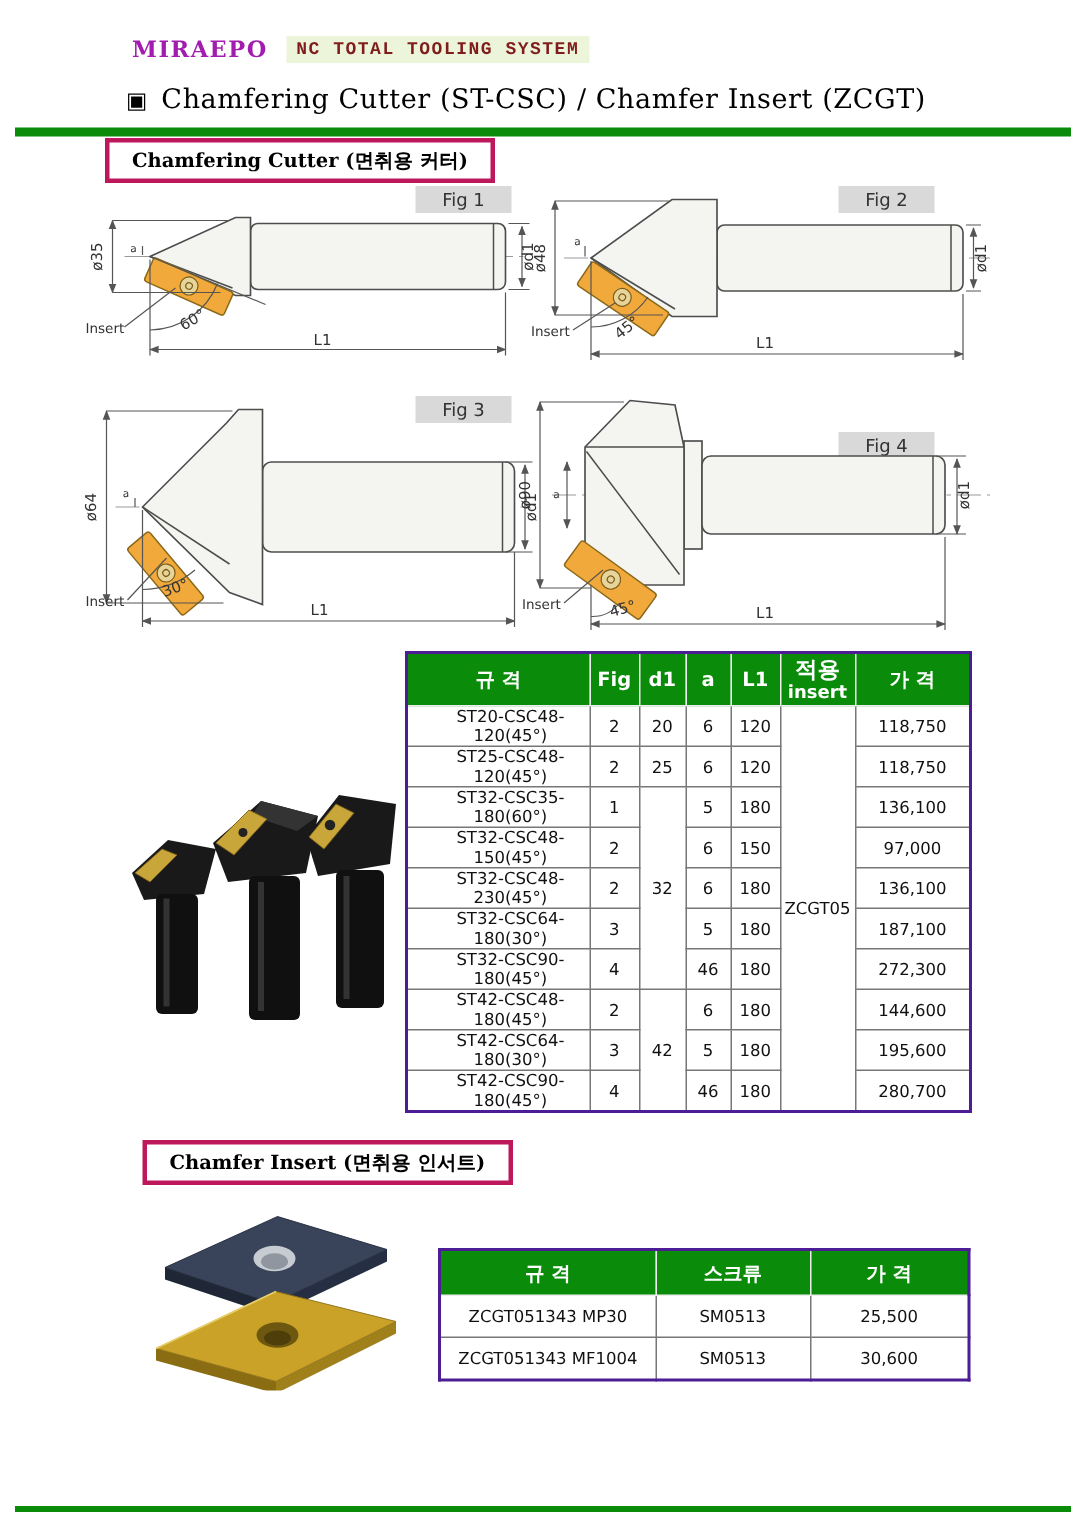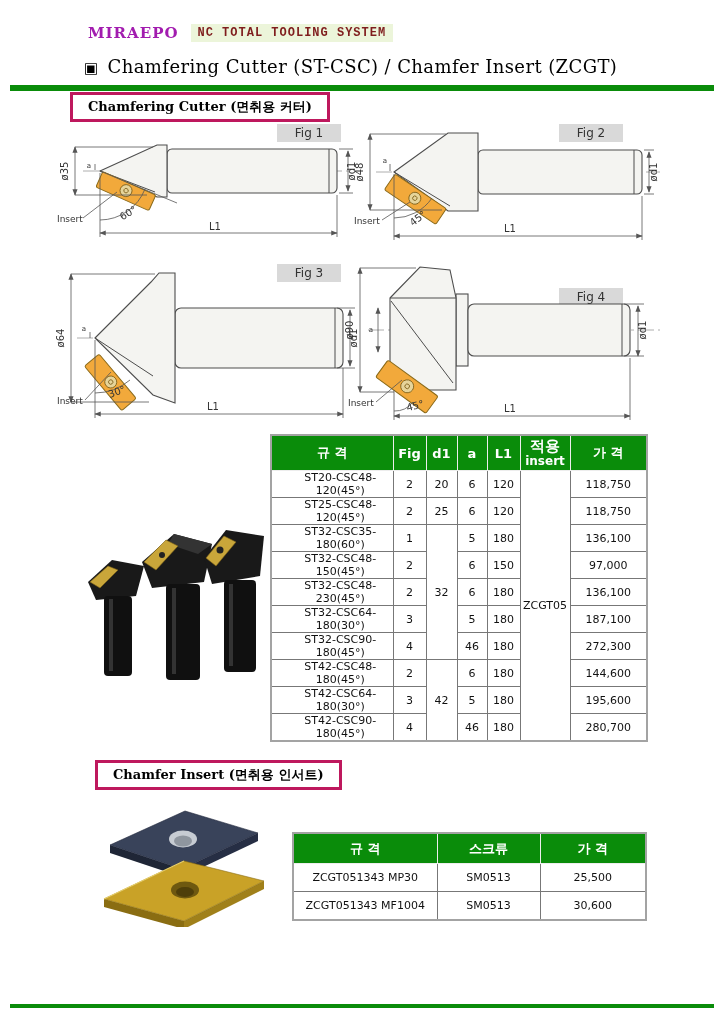--- a/index.html
+++ b/index.html
@@ -39,21 +39,21 @@
   .insert{fill:#F2A93B;stroke:#8a6a1a;stroke-width:1;}
   .screw{fill:#e6d49a;stroke:#7a5c16;stroke-width:.8;}
   .screw2{fill:none;stroke:#7a5c16;stroke-width:.8;}
   .dl{stroke:#555;stroke-width:.8;fill:none;}
   .dt{font-size:10px;fill:#333;font-family:"DejaVu Sans",sans-serif;}
   .dts{font-size:7px;fill:#333;font-family:"DejaVu Sans",sans-serif;}
   .lbl{font-size:9px;fill:#333;font-family:"DejaVu Sans",sans-serif;}
   .mid{text-anchor:middle;}
 
   
-  .tbl{position:absolute;border-collapse:collapse;border:2px solid #a3a3a3;background:#fff;}
+  .tbl{position:absolute;border-collapse:collapse;border:2px solid #4c1d95;background:#fff;}
   .tbl th{background:#0a8c0a;color:#fff;border:1px solid #ededed;font-size:13px;font-weight:bold;padding:0;}
   .tbl td{border:1px solid #777;font-size:11px;color:#111;text-align:center;padding:0;background:#fff;}
   #mainTable{left:270px;top:434px;}
   #mainTable th{height:34px;}
   #mainTable td{height:25px;}
   #mainTable td.spec{text-align:center;padding-left:16px;}
   #mainTable th .ins1{font-size:15px;line-height:1.05;}
   #mainTable th .ins2{font-size:12px;line-height:1.05;font-weight:bold;}
   #insertTable{left:292px;top:832px;}
   #insertTable th{height:29px;}

